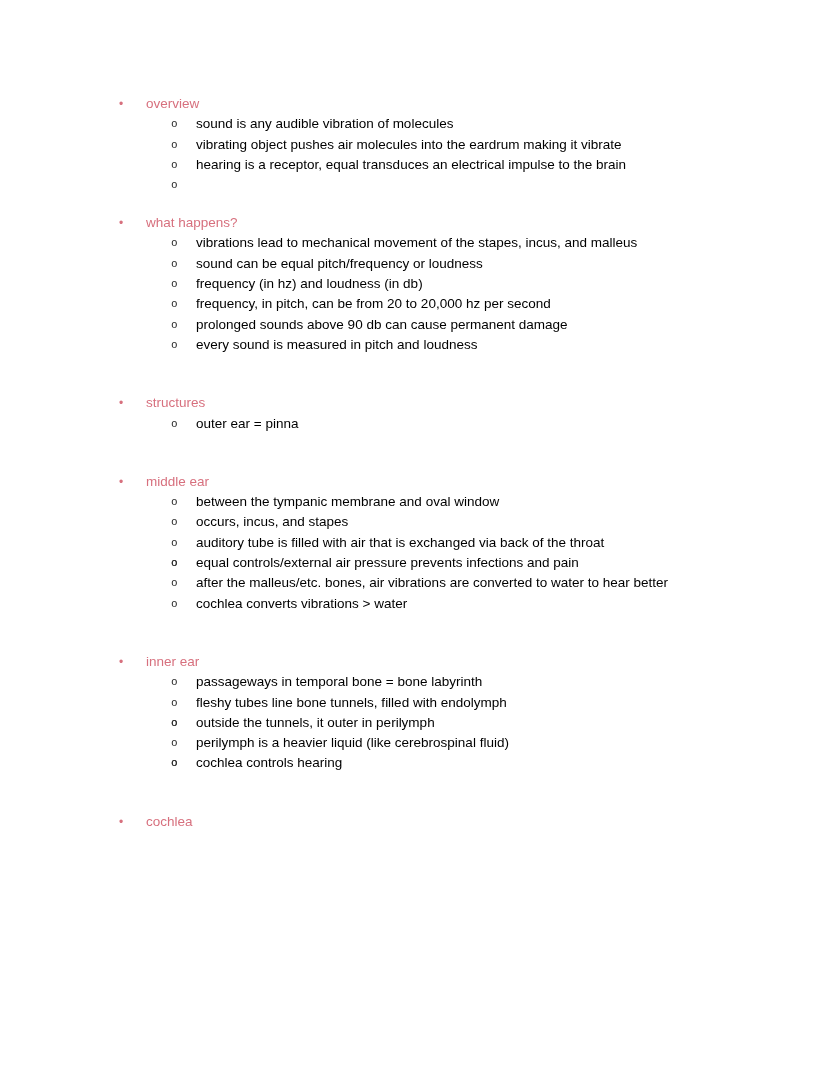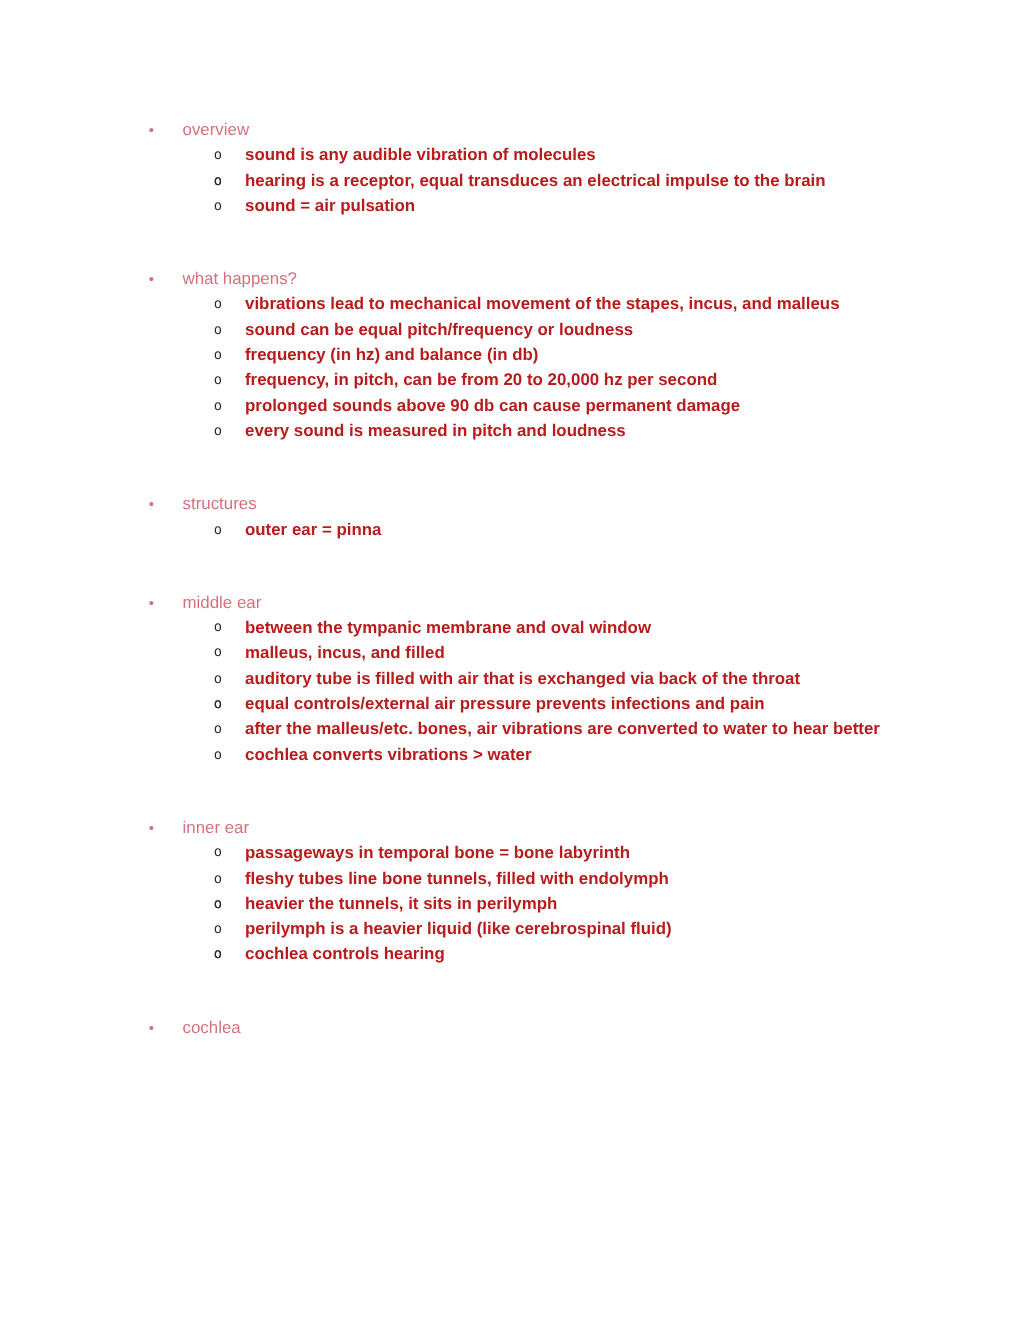--- a/index.html
+++ b/index.html
@@ -53,51 +53,50 @@
     left: 171px;
     top: 0;
     font-size: 11px;
     line-height: 20.3px;
     color: #2d2d2d;
     font-family: "DejaVu Sans Mono", monospace;
   }
   .item-text {
     display: block;
     max-width: 535px;
-    color: #b91c1c;
-    font-weight: bold;
+    color: #000000;
   }
 </style>
 </head>
 <body>
 
 <div class="page" id="page-root" style="--accent: #d7707e;">
   <div class="section">
     <div class="heading-row">
       <span class="bullet">•</span>
       <span class="heading-text">overview</span>
     </div>
 
   <div class="item-row">
     <span class="sub-bullet">o</span>
     <span class="item-text">sound is any audible vibration of molecules</span>
   </div>
 
   <div class="item-row">
     <span class="sub-bullet">o</span>
+    <span class="item-text">vibrating object pushes air molecules into the eardrum making it vibrate</span>
   </div>
 
   <div class="item-row">
     <span class="sub-bullet">o</span>
     <span class="item-text">hearing is a receptor, equal transduces an electrical impulse to the brain</span>
   </div>
 
   <div class="item-row">
     <span class="sub-bullet">o</span>
-    <span class="item-text">sound = air pulsation</span>
   </div>
 </div>
 
   <div class="section">
     <div class="heading-row">
       <span class="bullet">•</span>
       <span class="heading-text">what happens?</span>
     </div>
 
   <div class="item-row">
@@ -105,21 +104,21 @@
     <span class="item-text">vibrations lead to mechanical movement of the stapes, incus, and malleus</span>
   </div>
 
   <div class="item-row">
     <span class="sub-bullet">o</span>
     <span class="item-text">sound can be equal pitch/frequency or loudness</span>
   </div>
 
   <div class="item-row">
     <span class="sub-bullet">o</span>
-    <span class="item-text">frequency (in hz) and balance (in db)</span>
+    <span class="item-text">frequency (in hz) and loudness (in db)</span>
   </div>
 
   <div class="item-row">
     <span class="sub-bullet">o</span>
     <span class="item-text">frequency, in pitch, can be from 20 to 20,000 hz per second</span>
   </div>
 
   <div class="item-row">
     <span class="sub-bullet">o</span>
     <span class="item-text">prolonged sounds above 90 db can cause permanent damage</span>
@@ -149,21 +148,21 @@
       <span class="heading-text">middle ear</span>
     </div>
 
   <div class="item-row">
     <span class="sub-bullet">o</span>
     <span class="item-text">between the tympanic membrane and oval window</span>
   </div>
 
   <div class="item-row">
     <span class="sub-bullet">o</span>
-    <span class="item-text">malleus, incus, and filled</span>
+    <span class="item-text">occurs, incus, and stapes</span>
   </div>
 
   <div class="item-row">
     <span class="sub-bullet">o</span>
     <span class="item-text">auditory tube is filled with air that is exchanged via back of the throat</span>
   </div>
 
   <div class="item-row">
     <span class="sub-bullet">o</span>
   </div>
@@ -199,21 +198,21 @@
     <span class="sub-bullet">o</span>
     <span class="item-text">fleshy tubes line bone tunnels, filled with endolymph</span>
   </div>
 
   <div class="item-row">
     <span class="sub-bullet">o</span>
   </div>
 
   <div class="item-row">
     <span class="sub-bullet">o</span>
-    <span class="item-text">heavier the tunnels, it sits in perilymph</span>
+    <span class="item-text">outside the tunnels, it outer in perilymph</span>
   </div>
 
   <div class="item-row">
     <span class="sub-bullet">o</span>
     <span class="item-text">perilymph is a heavier liquid (like cerebrospinal fluid)</span>
   </div>
 
   <div class="item-row">
     <span class="sub-bullet">o</span>
   </div>

